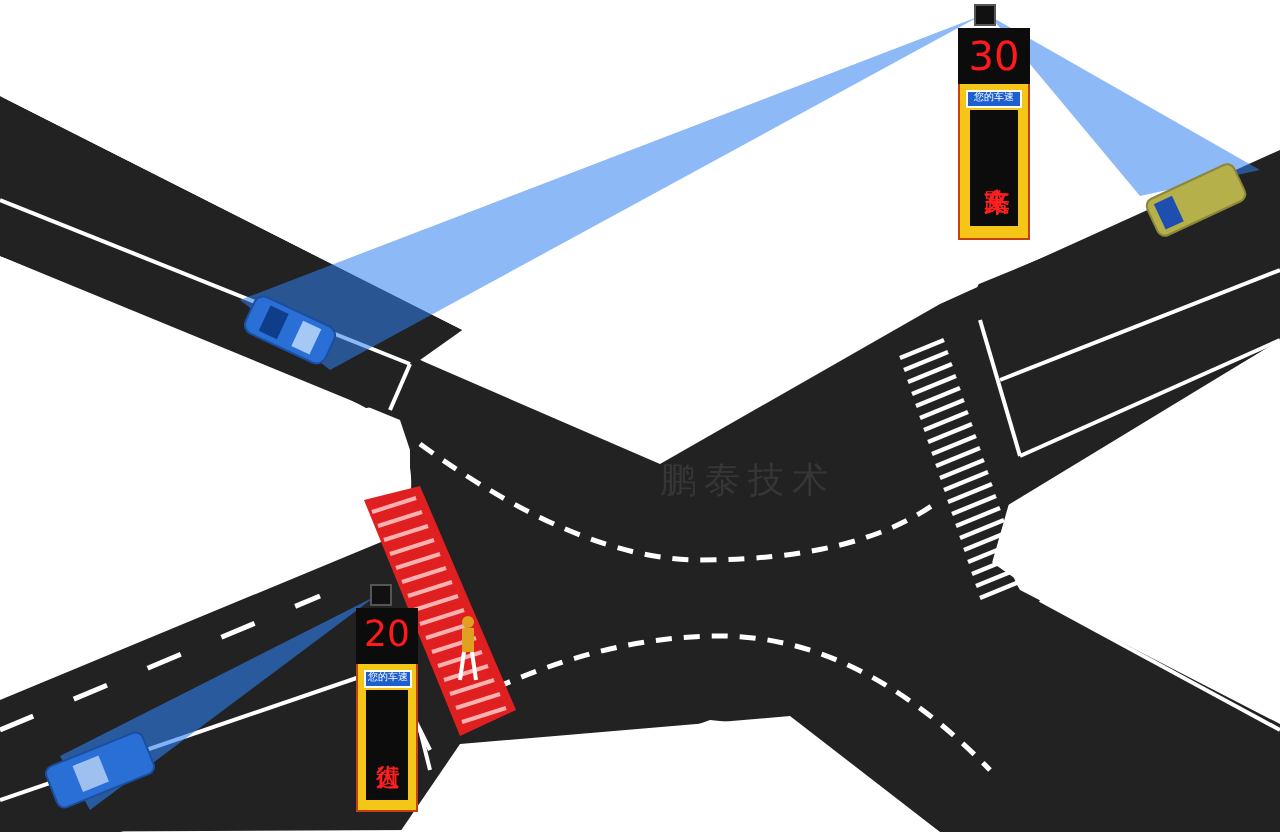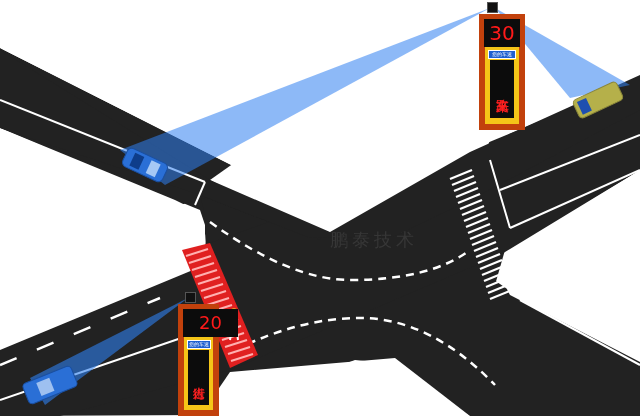--- a/index.html
+++ b/index.html
@@ -1,18 +1,18 @@
 <!DOCTYPE html>
 <html><head>
 <meta charset="utf-8">
 <style>
   html,body{margin:0;padding:0;background:#fff;}
   body{width:640px;height:416px;overflow:hidden;position:relative;font-family:"DejaVu Sans",sans-serif;}
   #scene{position:absolute;left:0;top:0;}
-  .sign{position:absolute;background:#f5c518;border:6px solid #c2410c;}
+  .sign{position:absolute;background:#f5c518;border:1px solid #c2410c;}
   .sign .speed{position:absolute;background:#0c0c0c;color:#ff1a1a;text-align:center;font-family:"DejaVu Sans",sans-serif;}
   .sign .label{position:absolute;background:#1e5fd0;color:#fff;font-size:5px;text-align:center;border:1px solid #fff;}
   .sign .msg{position:absolute;background:#0c0c0c;color:#ff2020;text-align:center;font-family:"DejaVu Sans",sans-serif;writing-mode:vertical-rl;}
   .cam{position:absolute;background:#111;border:1px solid #555;}
   .watermark{position:absolute;color:rgba(80,80,80,0.45);font-size:18px;font-weight:normal;letter-spacing:4px;}
 </style>
 </head>
 <body>
 
 <svg id="scene" width="640" height="416" viewBox="0 0 640 416">
@@ -121,18 +121,18 @@
 <div class="cam" style="left:487px;top:2px;width:9px;height:9px;"></div>
 <div class="cam" style="left:185px;top:292px;width:9px;height:9px;"></div>
 
 <div class="sign" style="left:479px;top:14px;width:34px;height:104px;">
   <div class="speed" style="left:-1px;top:-1px;width:36px;height:28px;font-size:20px;line-height:28px;">30</div>
   <div class="label" style="left:3px;top:30px;width:26px;height:7px;line-height:7px;">您的车速</div>
   <div class="msg" style="left:5px;top:40px;width:24px;height:58px;font-size:13px;line-height:24px;">支路来车</div>
 </div>
 
 <div class="sign" style="left:178px;top:304px;width:29px;height:100px;">
-  <div class="speed" style="left:-1px;top:-1px;width:55px;height:28px;font-size:18px;line-height:28px;">20</div>
+  <div class="speed" style="left:-1px;top:-1px;width:31px;height:28px;font-size:18px;line-height:28px;">20</div>
   <div class="label" style="left:3px;top:30px;width:22px;height:7px;line-height:7px;">您的车速</div>
   <div class="msg" style="left:4px;top:40px;width:21px;height:55px;font-size:12px;line-height:21px;">行人过街</div>
 </div>
 
 <div class="watermark" style="left:330px;top:228px;">鹏泰技术</div>
 
 </body></html>

